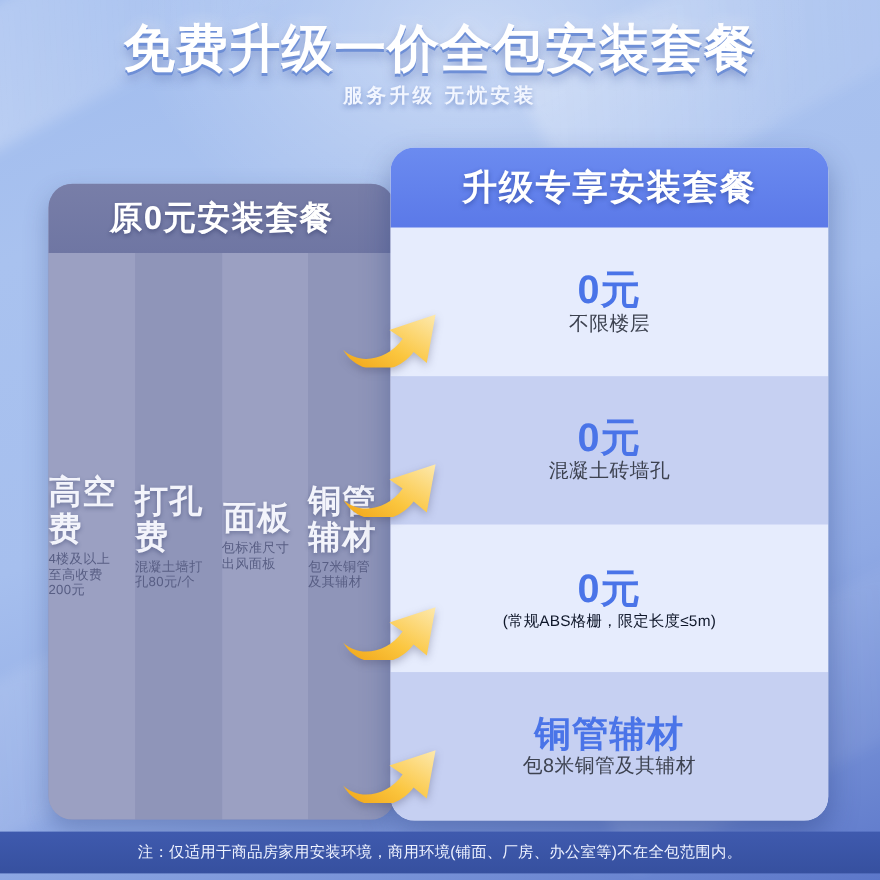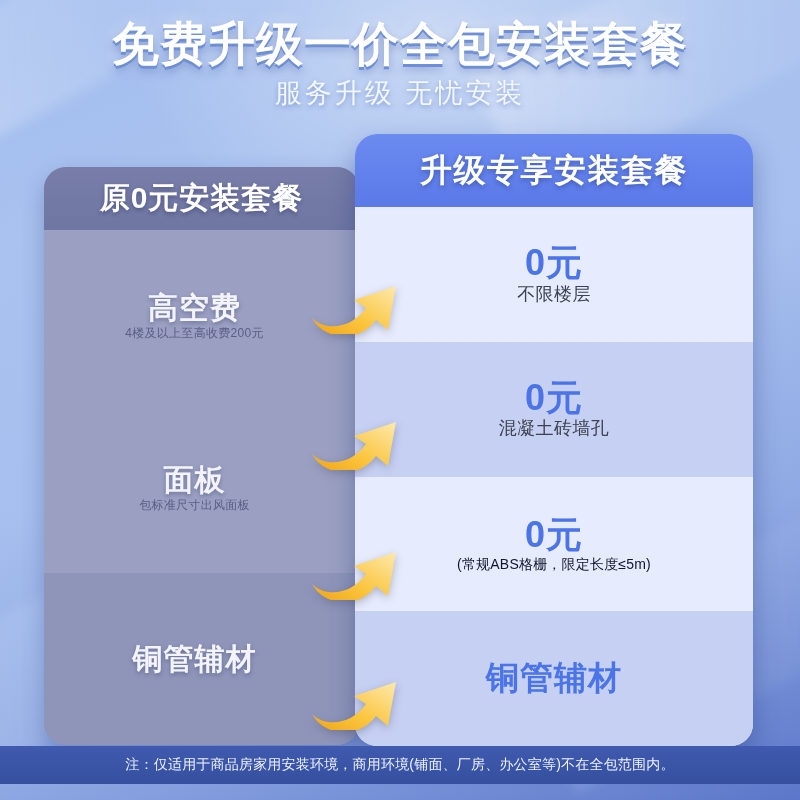--- a/index.html
+++ b/index.html
@@ -56,24 +56,24 @@
     font-weight: bold;
     color: #ffffff;
     letter-spacing: 1px;
     text-shadow:
       0 3px 0 #6e8fd6,
       0 5px 10px rgba(60,90,170,0.55),
       0 0 14px rgba(255,255,255,0.55);
   }
   .sub-title {
     margin: 6px 0 0 0;
-    font-size: 27px;
+    font-size: 18px;
     line-height: 1.2;
     color: #f2f6ff;
-    font-weight: normal;
+    font-weight: bold;
     letter-spacing: 3px;
     text-shadow: 0 2px 5px rgba(60,90,170,0.45);
   }
 
   
   .panels {
     position: absolute;
     left: 0; top: 0;
     width: 800px; height: 800px;
   }
@@ -99,21 +99,21 @@
     display: flex;
     align-items: center;
     justify-content: center;
     background: linear-gradient(180deg, #787ea8 0%, #6f76a3 100%);
     color: #ffffff;
     font-size: 30px;
     font-weight: bold;
     letter-spacing: 1px;
     text-shadow: 0 2px 4px rgba(35,45,90,0.45);
   }
-  .panel-left .rows { height: 515px; display: flex; flex-direction: column; }
+  .panel-left .rows { height: 515px; display: flex; flex-direction: row; }
   .panel-left .row {
     flex: 1 1 0;
     display: flex;
     flex-direction: column;
     align-items: center;
     justify-content: center;
     padding-right: 14px;
     box-sizing: border-box;
   }
   .panel-left .row.odd  { background: #9ba0c2; }
@@ -202,21 +202,21 @@
     filter: drop-shadow(0 3px 4px rgba(60,60,90,0.32));
   }
   .arrow.a1 { left: 310px; top: 252px; }
   .arrow.a2 { left: 310px; top: 388px; }
   .arrow.a3 { left: 310px; top: 518px; }
   .arrow.a4 { left: 310px; top: 648px; }
 
   
   .footer-bar {
     position: absolute;
-    left: 0; right: 0; bottom: 16px;
+    left: 0; right: 0; bottom: 6px;
     height: 38px;
     background: linear-gradient(180deg, #3f5aae 0%, #36509f 100%);
     display: flex;
     align-items: center;
     justify-content: center;
     z-index: 8;
   }
   .footer-note {
     color: #eef2ff;
     font-size: 14px;
@@ -241,26 +241,31 @@
 
   <div class="panels">
 
     <div class="panel panel-left">
       <div class="panel-head">原0元安装套餐</div>
       <div class="rows">
         <div class="row odd">
           <div class="row-title">高空费</div>
           <div class="row-desc">4楼及以上至高收费200元</div>
         </div>
+        <div class="row even">
+          <div class="row-title">打孔费</div>
+          <div class="row-desc">混凝土墙打孔80元/个</div>
+        </div>
         <div class="row odd">
           <div class="row-title">面板</div>
           <div class="row-desc">包标准尺寸出风面板</div>
         </div>
         <div class="row even">
           <div class="row-title">铜管辅材</div>
+          <div class="row-desc">包7米铜管及其辅材</div>
         </div>
       </div>
     </div>
 
     <div class="panel panel-right">
       <div class="panel-head">升级专享安装套餐</div>
       <div class="rows">
         <div class="row odd">
           <div class="row-title">0元</div>
           <div class="row-desc">不限楼层</div>
@@ -268,20 +273,21 @@
         <div class="row even">
           <div class="row-title">0元</div>
           <div class="row-desc">混凝土砖墙孔</div>
         </div>
         <div class="row odd">
           <div class="row-title">0元</div>
           <div class="row-note">(常规ABS格栅，限定长度≤5m)</div>
         </div>
         <div class="row even">
           <div class="row-title wordy">铜管辅材</div>
+          <div class="row-desc">包8米铜管及其辅材</div>
         </div>
       </div>
     </div>
 
     <svg class="arrow a1" viewBox="0 0 96 82">
       <defs>
         <linearGradient id="goldA1" x1="0" y1="1" x2="1" y2="0">
           <stop offset="0%" stop-color="#f0a315"></stop>
           <stop offset="45%" stop-color="#fbc63f"></stop>
           <stop offset="100%" stop-color="#fde9ae"></stop>

